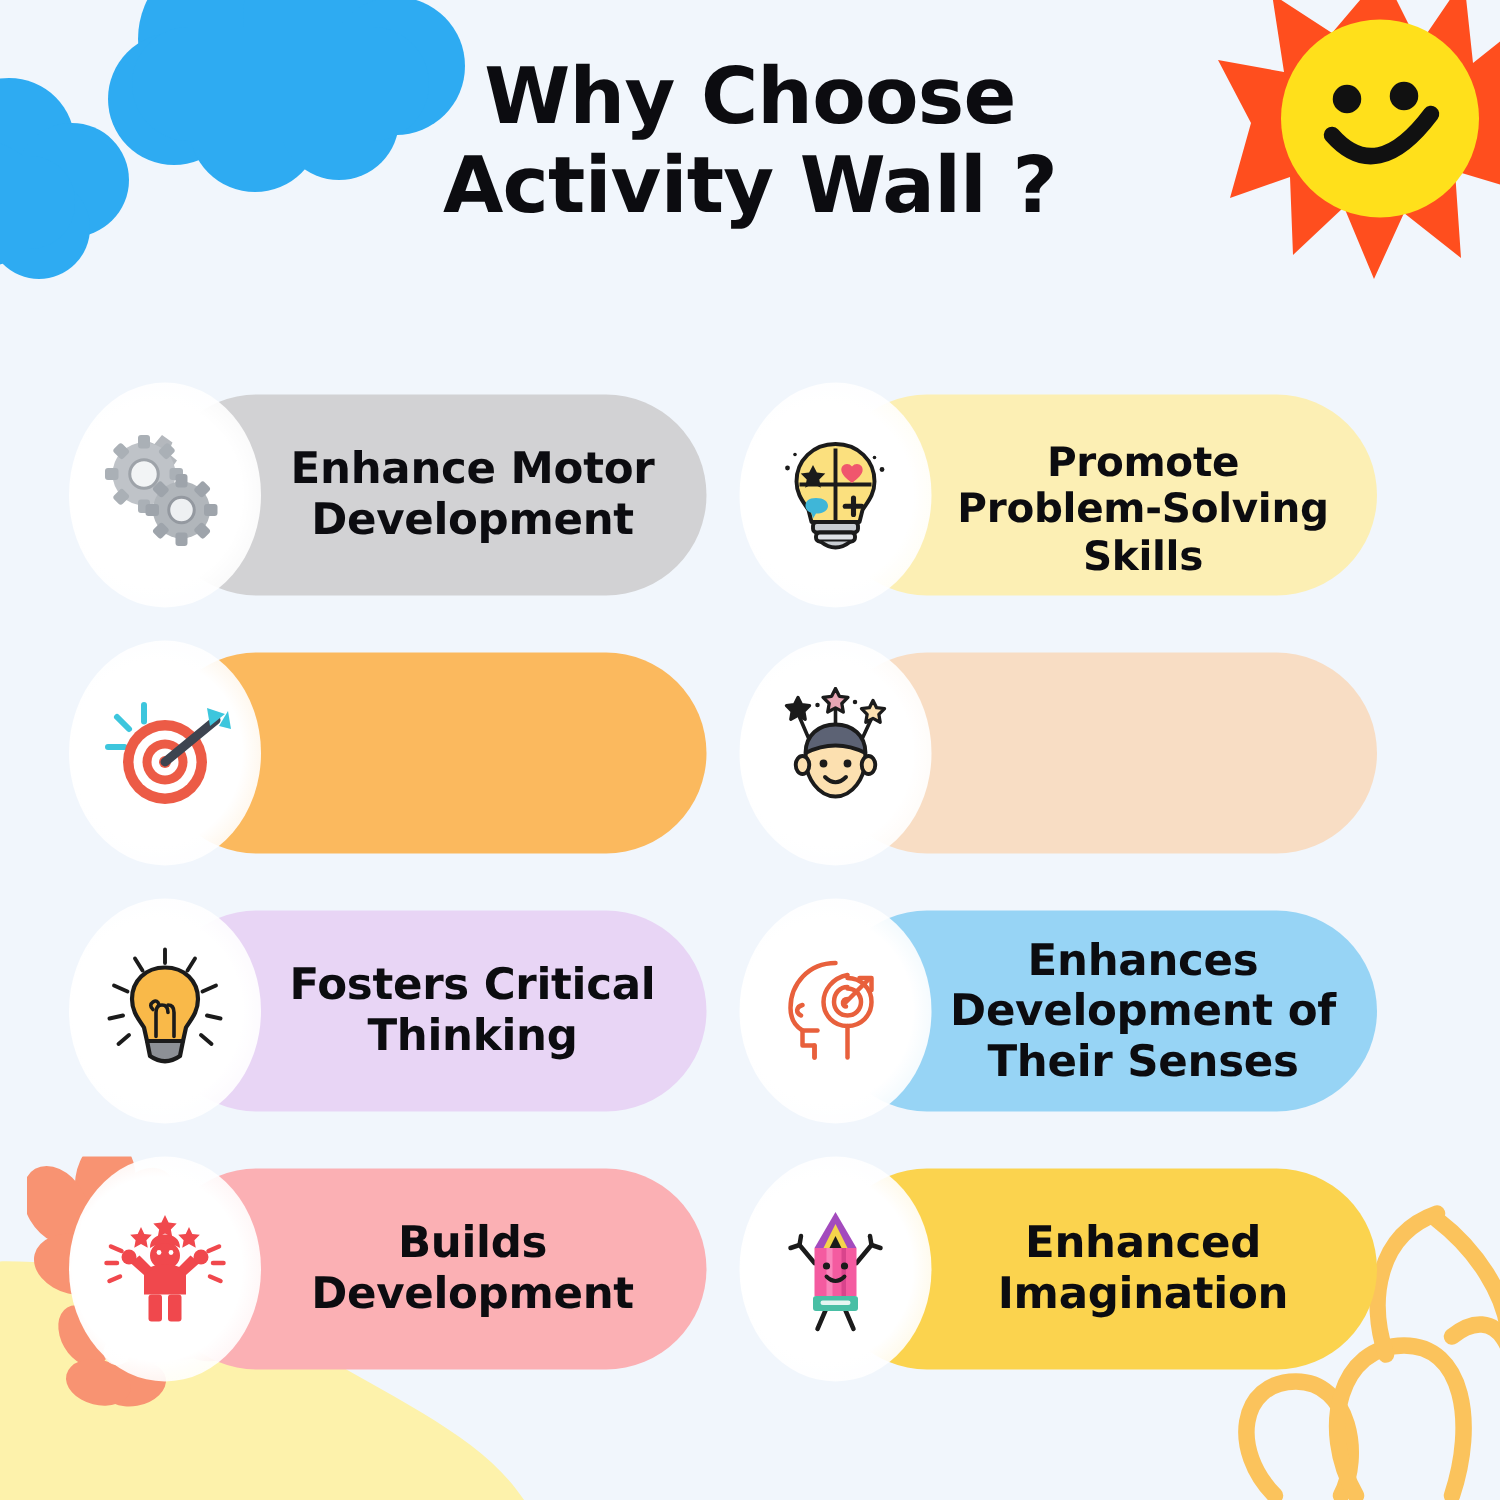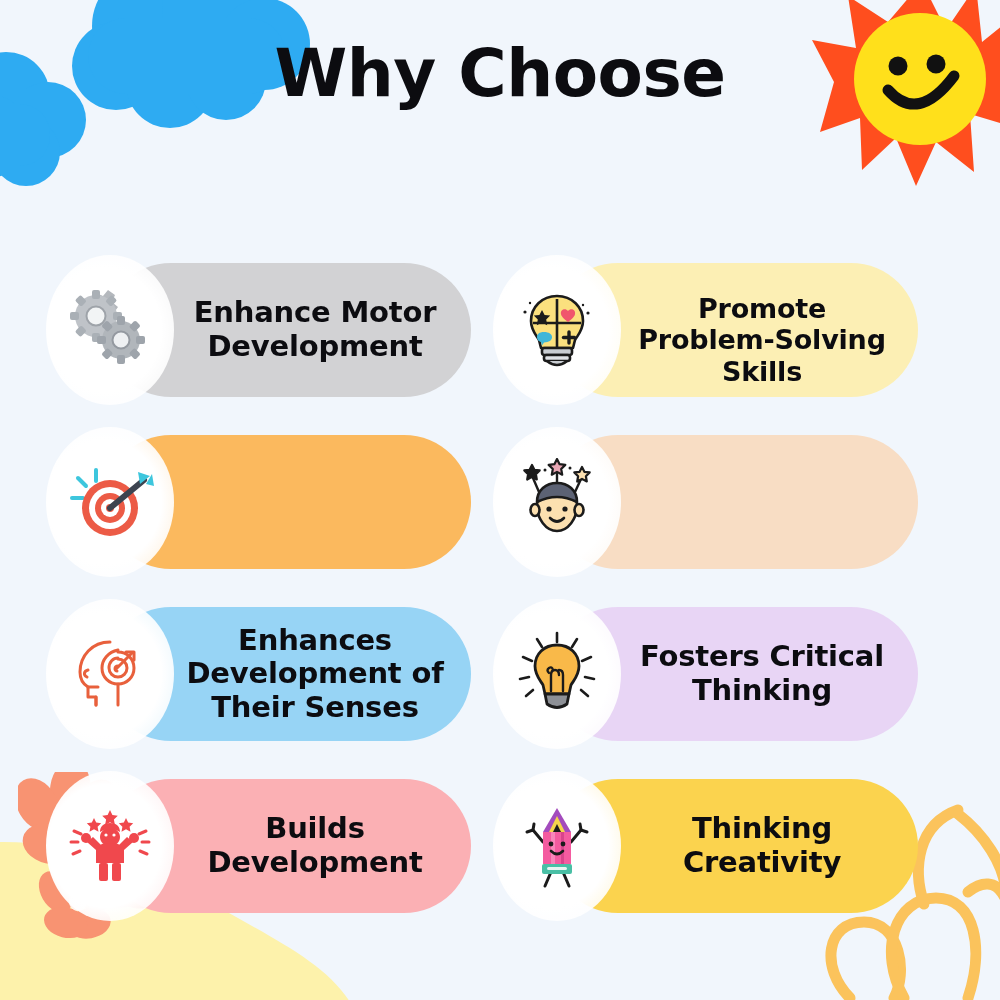--- a/index.html
+++ b/index.html
@@ -20,21 +20,21 @@
   #blob-yellow { left:-90px; bottom:-120px; }
   #flowers { left:18px; bottom:44px; }
   #scribble { right:-8px; bottom:-6px; }
 
   
   #title {
     position:absolute; left:0; right:0; top:36px;
     text-align:center;
     color:#0c0c10;
     font-weight:bold;
-    font-size:66px;
+    font-size:52px;
     line-height:1.14;
     letter-spacing:-0.5px;
     font-family:"DejaVu Sans", sans-serif;
     z-index:4;
   }
   #title .l2 { display:block; }
 
   
   #grid {
     position:absolute; left:0; top:255px; width:964px;
@@ -173,20 +173,21 @@
         <path d="M96 226 C70 180 86 126 128 126 C168 126 176 178 160 226"></path>
         <path d="M116 132 C104 96 110 52 150 38"></path>
         <path d="M160 120 C190 96 208 130 200 170"></path>
         <path d="M150 42 C176 62 196 92 198 120"></path>
       </g>
     </svg>
   </div>
 
   <div id="title">
     <span>Why Choose</span>
+    <span class="l2">Activity Wall ?</span>
   </div>
 
   <div id="grid">
 
     <div class="card">
       <div class="pill" style="background:#d2d2d4;"></div>
       <div class="halo">
         <svg width="84" height="84" viewBox="0 0 84 84">
           <g>
             <g transform="translate(28,28)">
@@ -308,67 +309,67 @@
           <g fill="#1b1b1b">
             <circle cx="36" cy="51" r="2.6"></circle>
               <circle cx="52" cy="51" r="2.6"></circle>
           </g>
           <path d="M37 60 q7 7 14 0" stroke="#1b1b1b" stroke-width="2.6" fill="none" stroke-linecap="round"></path>
         </svg>
       </div>
     </div>
 
     <div class="card">
+      <div class="pill" style="background:#e8d5f5;"></div>
+      <div class="halo">
+        <svg width="88" height="88" viewBox="0 0 88 88">
+          <g stroke="#1b1b1b" stroke-width="2.6" stroke-linecap="round" fill="none">
+            <path d="M44 12 v-9"></path>
+            <path d="M29 17 l-5 -8"></path>
+              <path d="M59 17 l5 -8"></path>
+            <path d="M19 31 l-9 -4"></path>
+              <path d="M69 31 l9 -4"></path>
+            <path d="M16 47 l-9 2"></path>
+              <path d="M72 47 l9 2"></path>
+            <path d="M20 60 l-7 6"></path>
+              <path d="M68 60 l7 6"></path>
+          </g>
+          <g stroke="#1b1b1b" stroke-width="2.8" stroke-linejoin="round">
+            <path d="M44 15 c-13 0 -22 9 -22 21 c0 9 5 14 8 19 l2 9 h24 l2 -9 c3 -5 8 -10 8 -19 c0 -12 -9 -21 -22 -21 z" fill="#f9b949"></path>
+            <path d="M32 64 h24 l-2 10 q-10 7 -20 0 z" fill="#8d9096"></path>
+          </g>
+          <g fill="none" stroke="#1b1b1b" stroke-width="2.4" stroke-linecap="round">
+            <path d="M38 61 v-16 q0 -5 4 -5 q4 0 4 5"></path>
+            <path d="M50 61 v-16 q0 -5 -4 -5"></path>
+            <path d="M36 43 q-3 -3 0 -5 q3 -2 4 2"></path>
+          </g>
+        </svg>
+      </div>
+      <div class="card-label">Fosters Critical Thinking</div>
+    </div>
+
+    <div class="card">
       <div class="pill" style="background:#97d4f5;"></div>
       <div class="halo">
         <svg width="88" height="88" viewBox="0 0 88 88">
           <g fill="none" stroke="#e8603c" stroke-width="3" stroke-linecap="round" stroke-linejoin="round">
             <path d="M44 12 C26 12 14 26 14 42 c0 7 3 12 8 15 v10 h8 v8"></path>
             <path d="M22 57 h10"></path>
             <path d="M30 67 v8"></path>
             <path d="M22 40 c-4 1 -5 5 -1 7"></path>
             <path d="M52 20 C42 22 36 30 36 38 c0 9 7 16 16 16 c9 0 16 -7 16 -16 c0 -9 -7 -16 -16 -16"></path>
             <path d="M52 28 c-5 0 -9 4 -9 10 c0 5 4 9 9 9 c5 0 9 -4 9 -9 c0 -5 -4 -9 -9 -9"></path>
             <path d="M52 36 c-2 0 -3 1 -3 3 c0 1 1 2 2 2"></path>
             <path d="M50 39 L66 23"></path>
             <path d="M60 22 h8 v8"></path>
             <path d="M52 54 v21"></path>
           </g>
         </svg>
       </div>
       <div class="card-label">Enhances Development of Their Senses</div>
-    </div>
-
-    <div class="card">
-      <div class="pill" style="background:#e8d5f5;"></div>
-      <div class="halo">
-        <svg width="88" height="88" viewBox="0 0 88 88">
-          <g stroke="#1b1b1b" stroke-width="2.6" stroke-linecap="round" fill="none">
-            <path d="M44 12 v-9"></path>
-            <path d="M29 17 l-5 -8"></path>
-              <path d="M59 17 l5 -8"></path>
-            <path d="M19 31 l-9 -4"></path>
-              <path d="M69 31 l9 -4"></path>
-            <path d="M16 47 l-9 2"></path>
-              <path d="M72 47 l9 2"></path>
-            <path d="M20 60 l-7 6"></path>
-              <path d="M68 60 l7 6"></path>
-          </g>
-          <g stroke="#1b1b1b" stroke-width="2.8" stroke-linejoin="round">
-            <path d="M44 15 c-13 0 -22 9 -22 21 c0 9 5 14 8 19 l2 9 h24 l2 -9 c3 -5 8 -10 8 -19 c0 -12 -9 -21 -22 -21 z" fill="#f9b949"></path>
-            <path d="M32 64 h24 l-2 10 q-10 7 -20 0 z" fill="#8d9096"></path>
-          </g>
-          <g fill="none" stroke="#1b1b1b" stroke-width="2.4" stroke-linecap="round">
-            <path d="M38 61 v-16 q0 -5 4 -5 q4 0 4 5"></path>
-            <path d="M50 61 v-16 q0 -5 -4 -5"></path>
-            <path d="M36 43 q-3 -3 0 -5 q3 -2 4 2"></path>
-          </g>
-        </svg>
-      </div>
-      <div class="card-label">Fosters Critical Thinking</div>
     </div>
 
     <div class="card">
       <div class="pill" style="background:#fbb0b4;"></div>
       <div class="halo">
         <svg width="88" height="88" viewBox="0 0 88 88">
           <g fill="#f0484d">
             <path d="M28 16 l2.2 4.6 5 .6 -3.6 3.6 .9 5 -4.5 -2.5 -4.5 2.5 .9 -5 -3.6 -3.6 5 -.6 z"></path>
             <path d="M44 8 l2.4 5 5.4 .7 -3.9 3.9 1 5.4 -4.9 -2.7 -4.9 2.7 1 -5.4 -3.9 -3.9 5.4 -.7 z"></path>
             <path d="M60 16 l2.2 4.6 5 .6 -3.6 3.6 .9 5 -4.5 -2.5 -4.5 2.5 .9 -5 -3.6 -3.6 5 -.6 z"></path>
@@ -421,17 +422,17 @@
             <rect x="29" y="62" width="30" height="10" rx="2" fill="#49bfa5"></rect>
             <rect x="34" y="65" width="20" height="3" rx="1.5" fill="#e6f6f2"></rect>
           </g>
           <g fill="#1b1b1b">
             <circle cx="38" cy="42" r="2.4"></circle>
               <circle cx="50" cy="42" r="2.4"></circle>
           </g>
           <path d="M38 49 q6 6 12 0" stroke="#1b1b1b" stroke-width="2.6" fill="none" stroke-linecap="round"></path>
         </svg>
       </div>
-      <div class="card-label">Thinking Creativity</div>
+      <div class="card-label">Enhanced Imagination</div>
     </div>
 
   </div>
 </div>
 
 </body></html>

